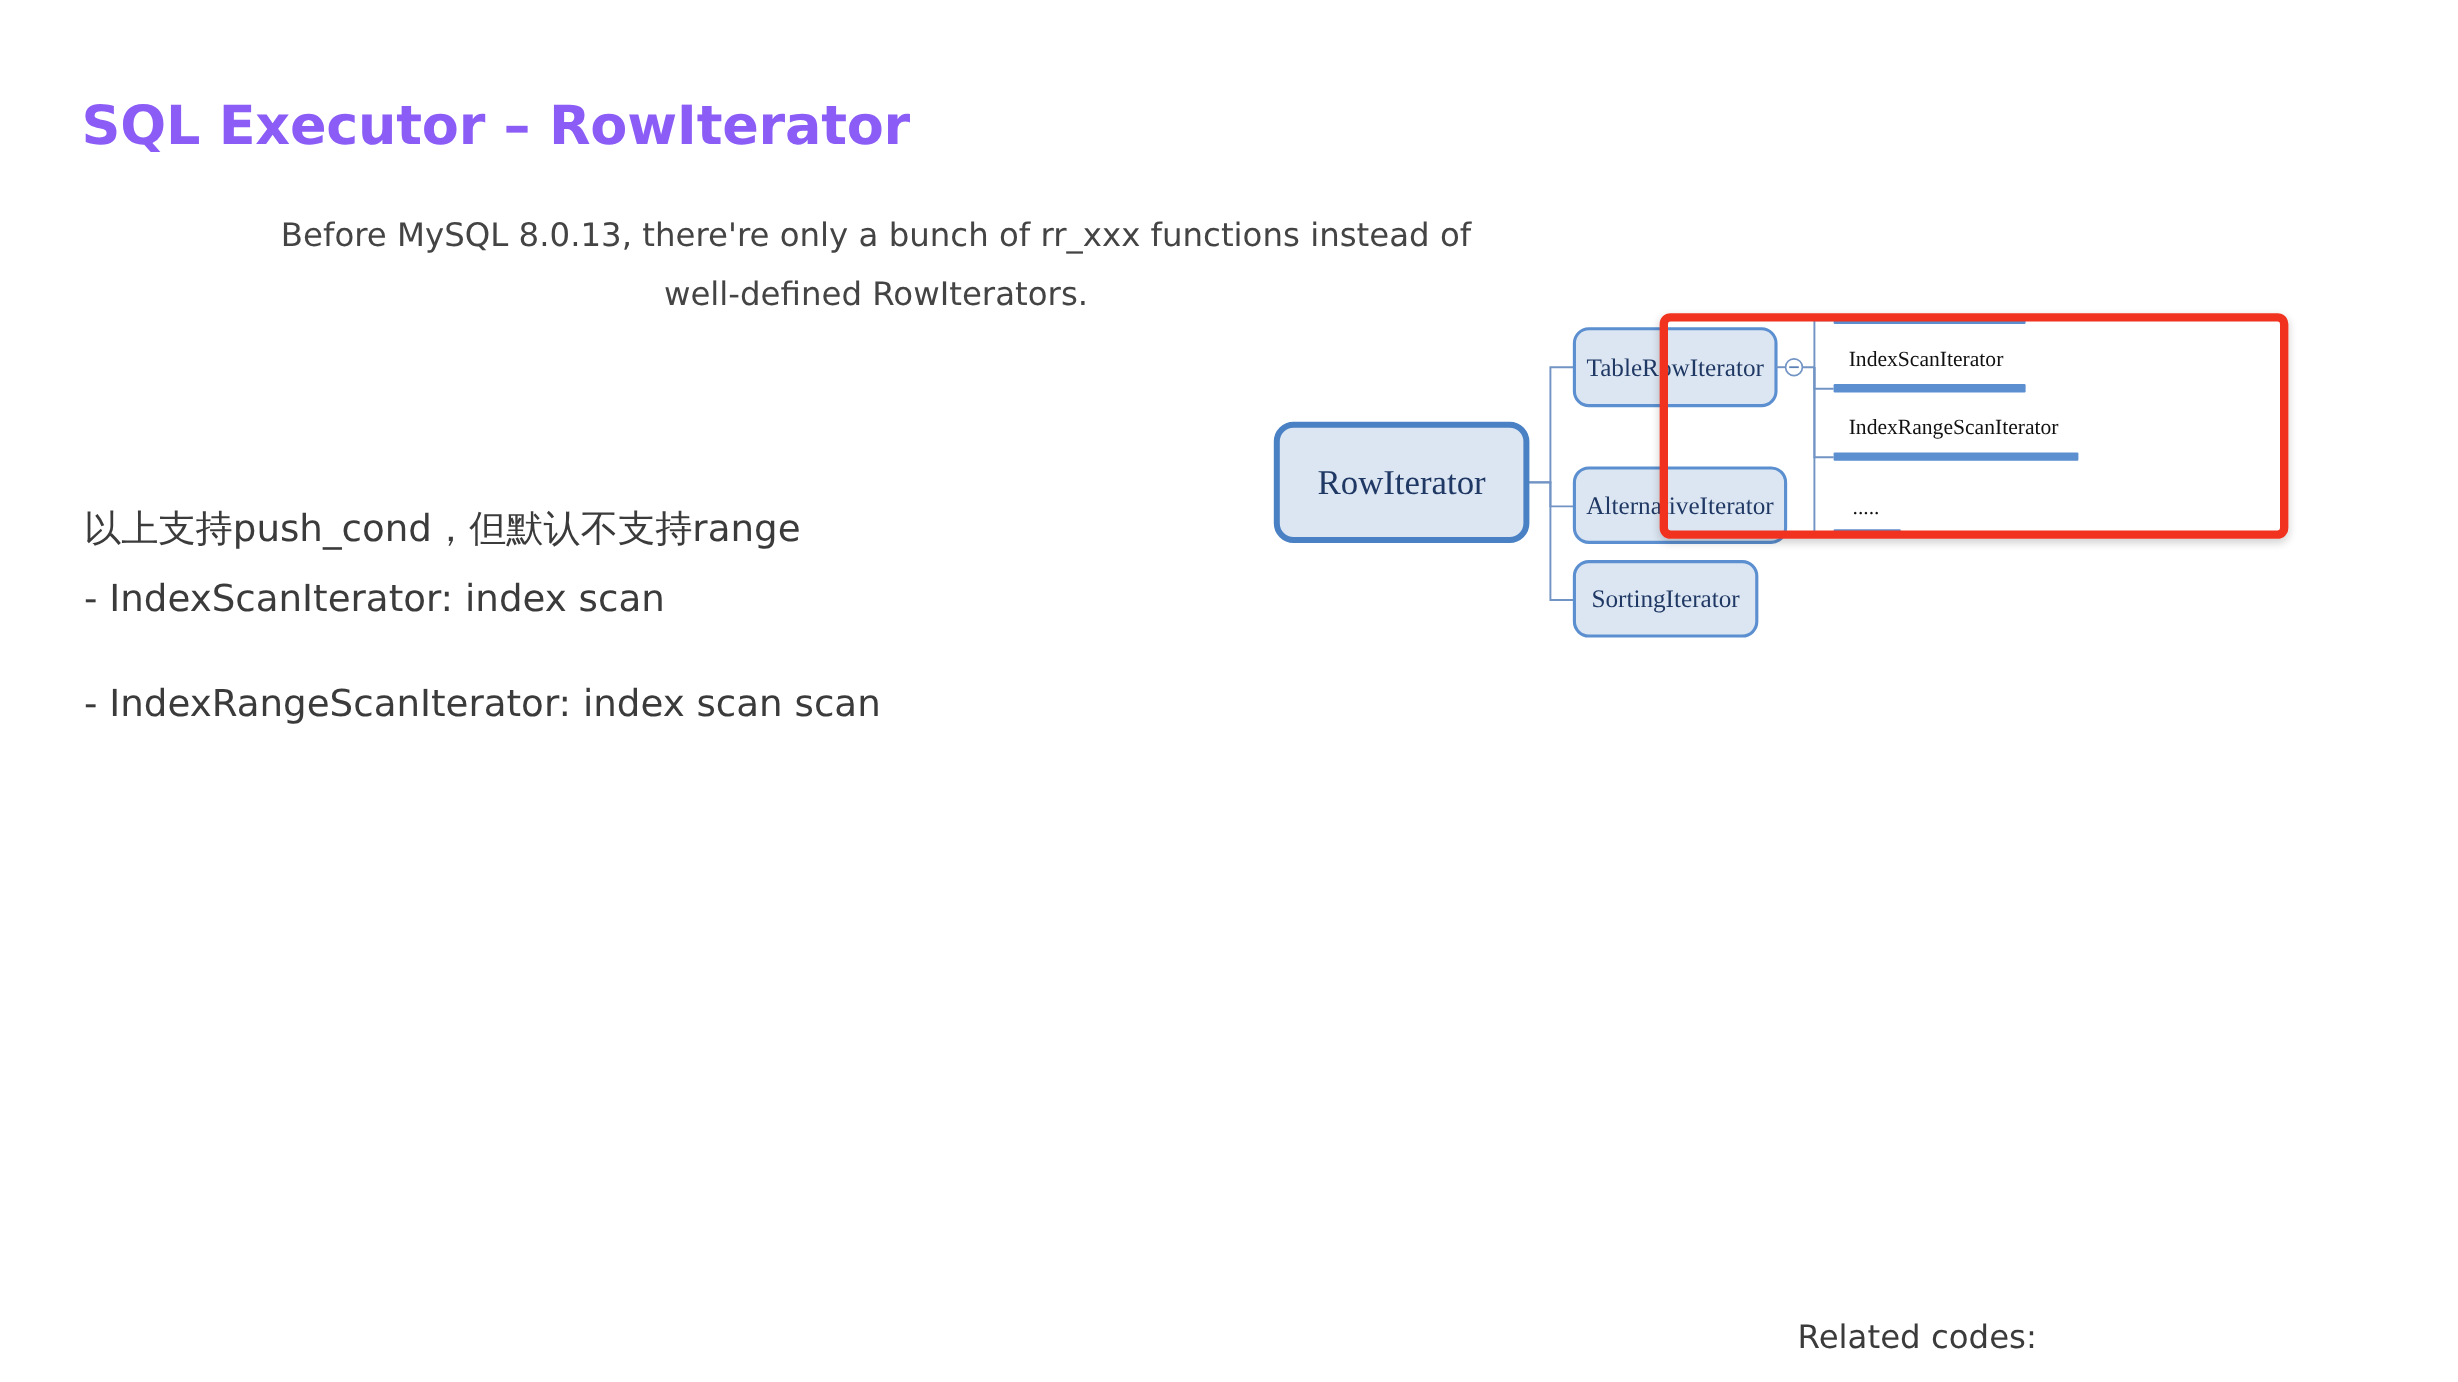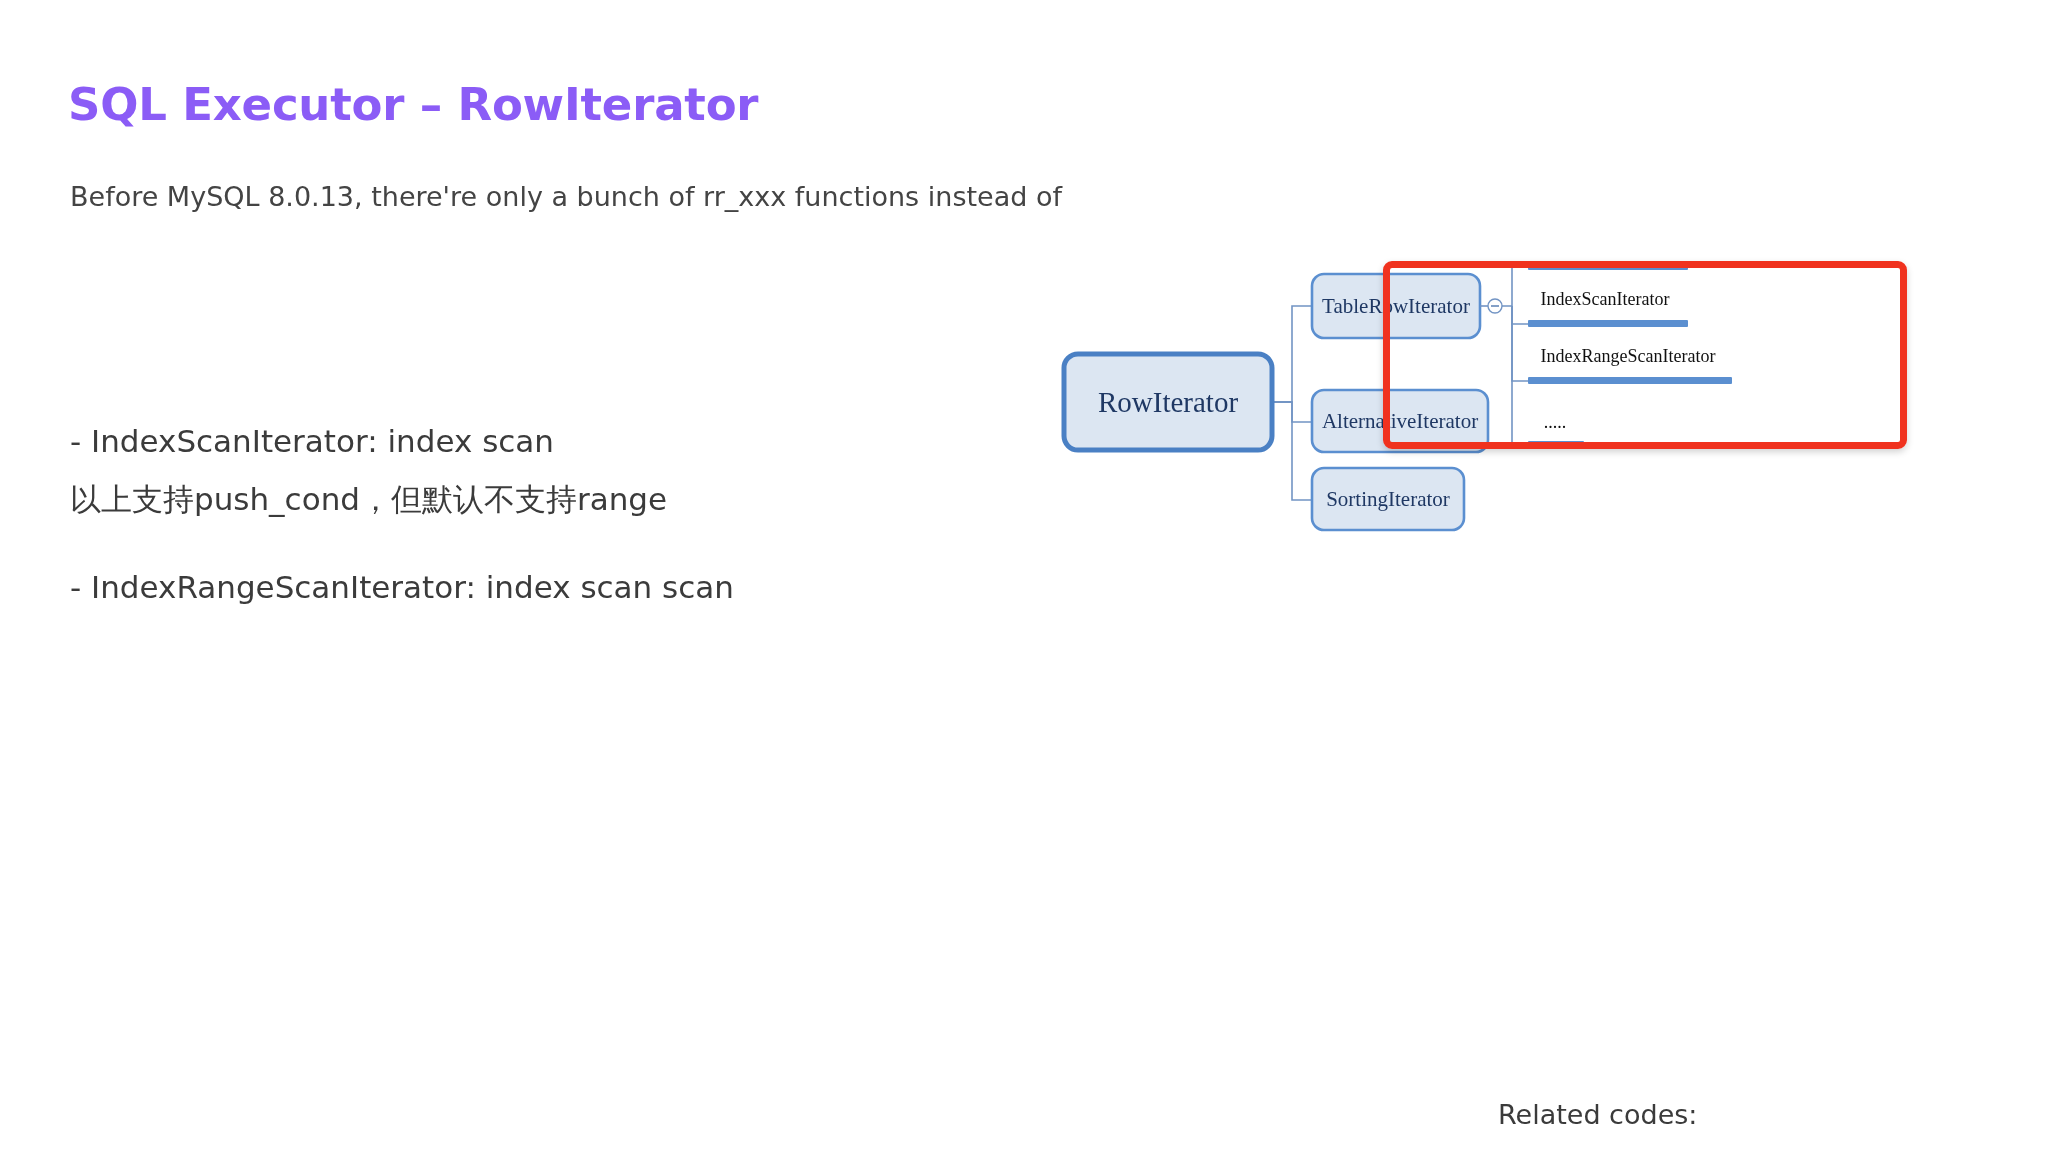--- a/index.html
+++ b/index.html
@@ -32,21 +32,21 @@
   
   #intro-paragraph {
     position: absolute;
     left: 70px;
     top: 172px;
     width: 1320px;
     font-size: 27px;
     line-height: 49px;
     color: #444444;
   }
-  #intro-paragraph .line { display: block; white-space: pre; }
+  #intro-paragraph .line { display: block; white-space: pre; text-align: center; }
 
   
   #bullet-block {
     position: absolute;
     left: 70px;
     top: 412px;
     width: 1000px;
     font-size: 31px;
     line-height: 58px;
     color: #3b3b3b;
@@ -115,25 +115,26 @@
     pointer-events: none;
   }
 </style>
 </head>
 <body>
 
 <div id="slide-title">SQL Executor – RowIterator</div>
 
 <div id="intro-paragraph">
   <span class="line">Before MySQL 8.0.13, there're only a bunch of rr_xxx functions instead of</span>
+  <span class="line">well-defined RowIterators.</span>
 </div>
 
 <div id="bullet-block">
+  <span class="bullet-line cjk">以上支持push_cond，但默认不支持range</span>
   <span class="bullet-line">- IndexScanIterator: index scan</span>
-  <span class="bullet-line cjk">以上支持push_cond，但默认不支持range</span>
   <span class="bullet-line spacer"></span>
   <span class="bullet-line">- IndexRangeScanIterator: index scan scan</span>
 </div>
 
 <div id="related-codes">
   <span class="line">Related codes:</span>
   
   
 </div>
 

